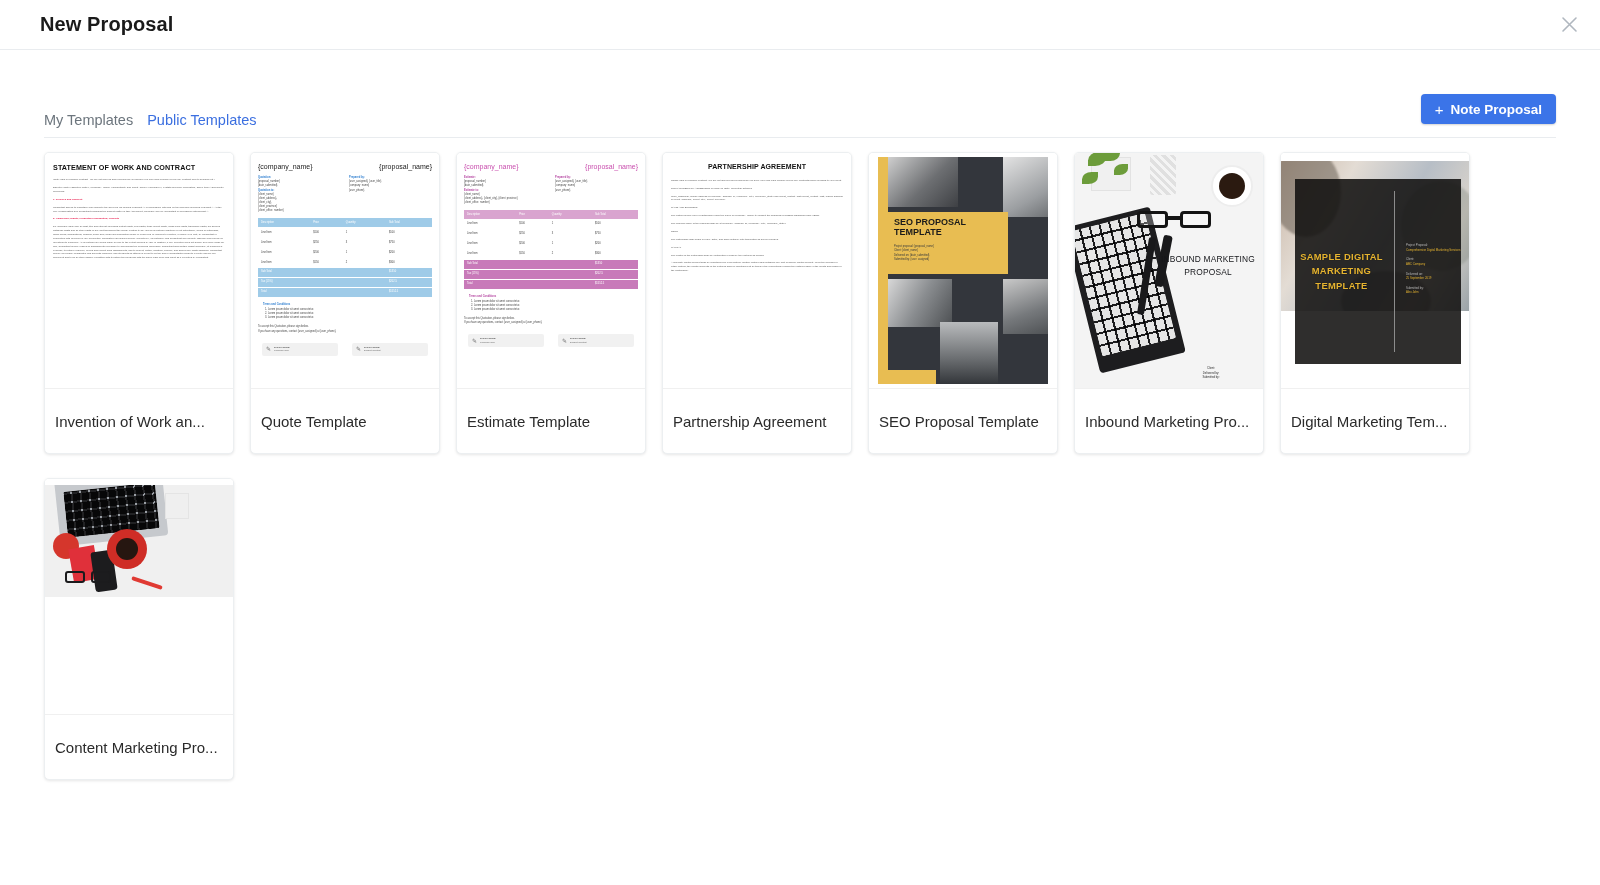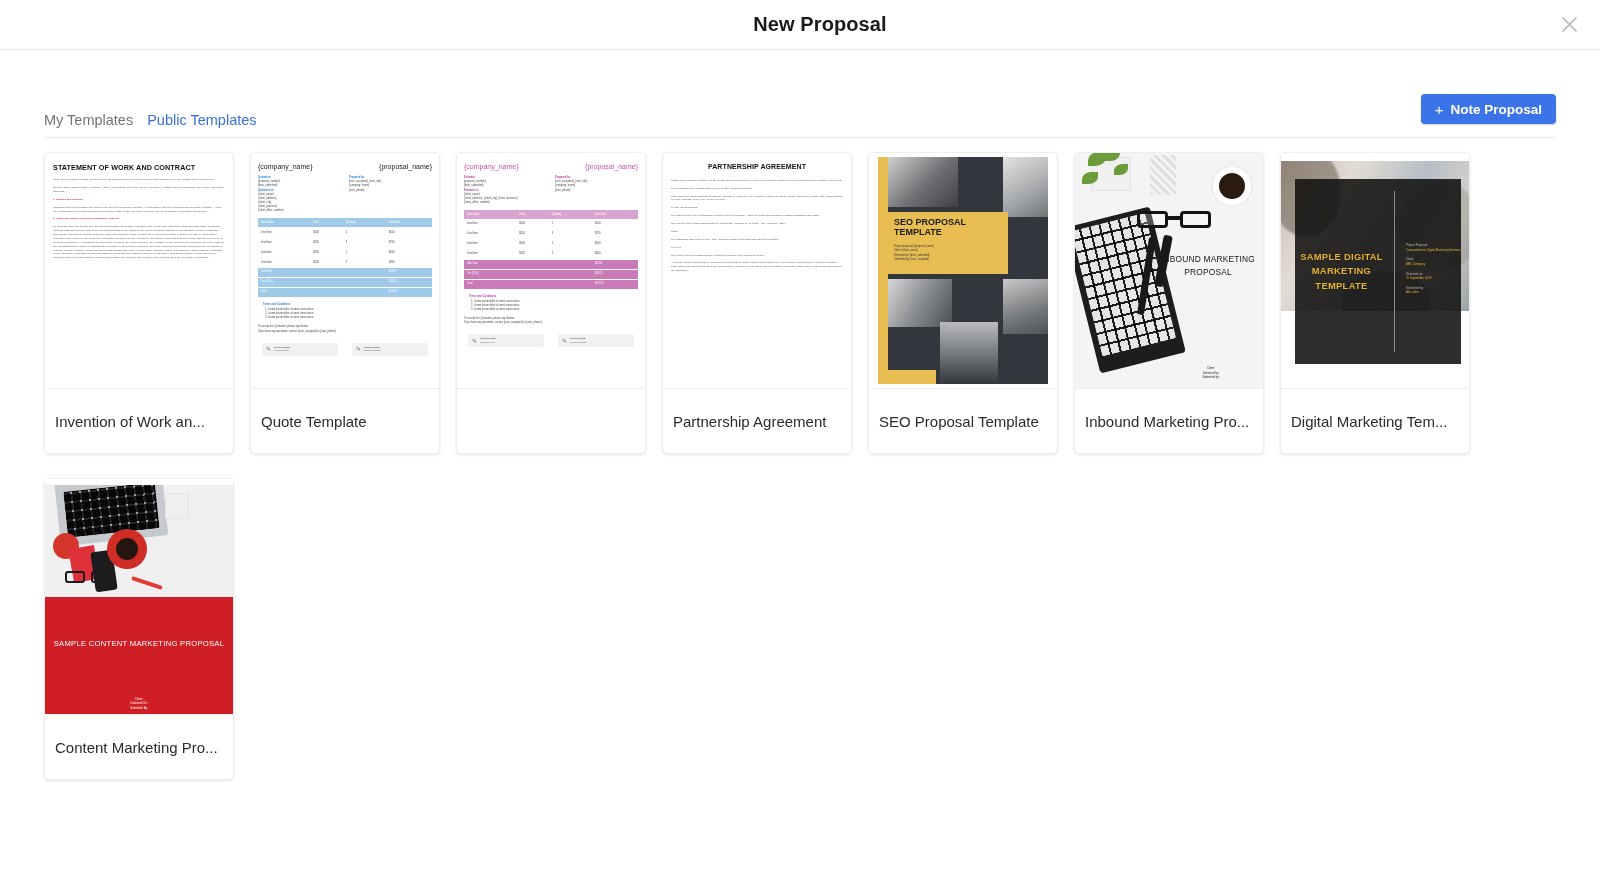--- a/index.html
+++ b/index.html
@@ -9,21 +9,21 @@
     font-family: "Liberation Sans", sans-serif;
     overflow: hidden;
   }
 
   
   .modal-header {
     position: relative;
     height: 50px;
     background: #ffffff;
     border-bottom: 1px solid #e9ecef;
-    display: flex; align-items: center; justify-content: center; padding-left: 40px;
+    display: flex; align-items: center;  padding-left: 40px;
   }
   .modal-title {
     font-size: 20px; font-weight: 700; color: #1a1a1a;
     letter-spacing: .1px;
   }
   .close-btn {
     position: absolute; right: 16px; top: 50%;
     transform: translateY(-50%);
     width: 30px; height: 30px;
     display: flex; align-items: center; justify-content: center;
@@ -541,20 +541,21 @@
               <span class="pen">✎</span>
               <span class="stxt"><b>SIGNATURE</b><br><span>Proposal user</span></span>
             </div>
           <div class="sig">
               <span class="pen">✎</span>
               <span class="stxt"><b>SIGNATURE</b><br><span>Default Contact</span></span>
             </div>
         </div>
       </div>
     </div>
+    <div class="card-label">Estimate Template</div>
   </div>
 
   <div class="card">
     <div class="thumb">
       <div class="doc pa">
         <div class="h1">PARTNERSHIP AGREEMENT</div>
         <p>NOTE: This is a sample contract. We are not lawyers and recommend you have your own legal counsel review any contracts before sending to your client.</p>
         <p>This PARTNERSHIP AGREEMENT is made on {date_accepted} between</p>
         <p>{user_assigned}, whose address is {company_address_1}, {company_city}, {company_state} and {client_contact_first} {client_contact_last}, whose address is {client_address}, {client_city}, {client_province}.</p>
         <p>NAME AND BUSINESS</p>
@@ -665,26 +666,18 @@
           <span class="cm-phone"></span>
           <span class="cm-cup">
               <i></i>
             </span>
           <span class="cm-glass">
               <span class="lz l"></span>
               <span class="lz r"></span>
             </span>
           <span class="cm-pen"></span>
         </div>
-        <div class="cm-red">
-          <div class="ttl">SAMPLE CONTENT MARKETING PROPOSAL</div>
-          <div class="meta">
-            <div>Client:</div>
-            <div>Delivered On:</div>
-            <div>Submitted By:</div>
-          </div>
-        </div>
       </div>
     </div>
     <div class="card-label">Content Marketing Pro...</div>
   </div>
 
 </div>
 
 </body></html>

